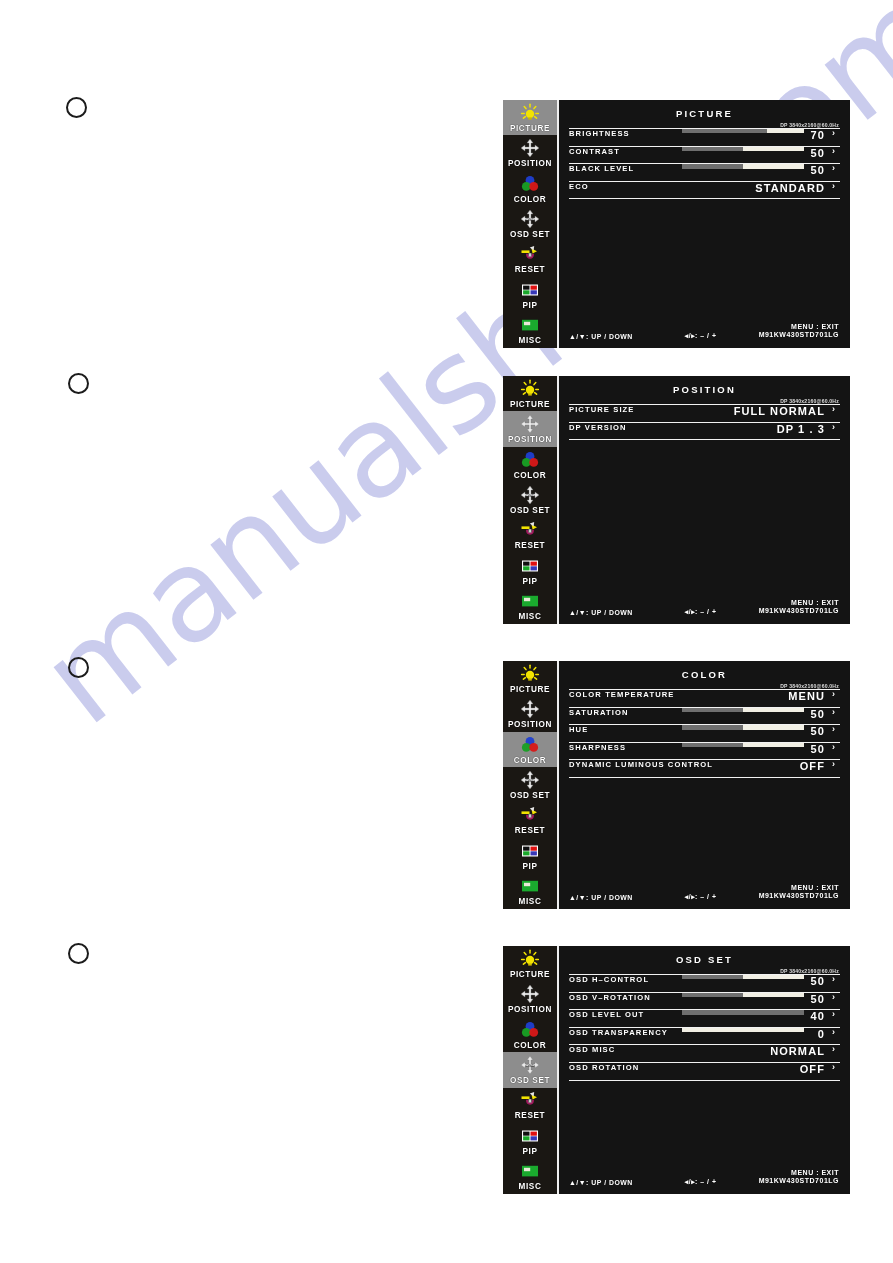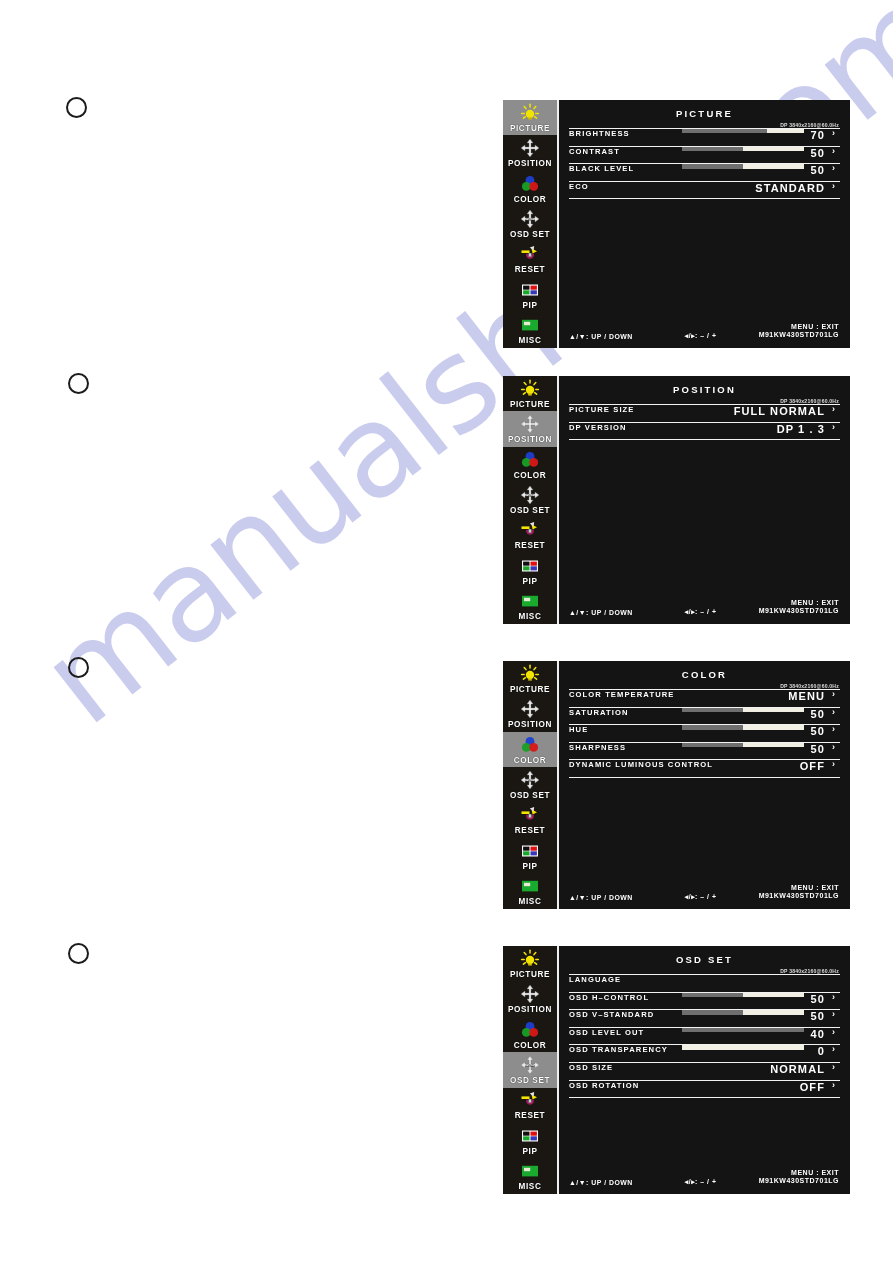--- a/index.html
+++ b/index.html
@@ -673,34 +673,30 @@
             </svg>
           </span>
           <div class="side-label">MISC</div>
         </div>
       </div>
       <div class="osd-body">
         <div class="osd-title">OSD  SET</div>
         <div class="osd-mode">DP  3840x2160@60.0Hz</div>
         <div class="osd-rows">
           <div class="osd-row">
-            <span class="row-label">LANGUAGE</span>
-            <span class="row-spacer"></span>
-          </div>
-          <div class="osd-row">
             <span class="row-label">OSD  H–CONTROL</span>
             <span class="row-spacer"></span>
             <span class="row-slider">
               <span class="fill" style="width: 50%;"></span>
             </span>
             <span class="row-value">50</span>
             <span class="row-chevron">›</span>
           </div>
           <div class="osd-row">
-            <span class="row-label">OSD  V–STANDARD</span>
+            <span class="row-label">OSD  V–ROTATION</span>
             <span class="row-spacer"></span>
             <span class="row-slider">
               <span class="fill" style="width: 50%;"></span>
             </span>
             <span class="row-value">50</span>
             <span class="row-chevron">›</span>
           </div>
           <div class="osd-row">
             <span class="row-label">OSD  LEVEL  OUT</span>
             <span class="row-spacer"></span>
@@ -713,21 +709,21 @@
           <div class="osd-row">
             <span class="row-label">OSD   TRANSPARENCY</span>
             <span class="row-spacer"></span>
             <span class="row-slider">
               <span class="fill" style="width: 0%;"></span>
             </span>
             <span class="row-value">0</span>
             <span class="row-chevron">›</span>
           </div>
           <div class="osd-row">
-            <span class="row-label">OSD  SIZE</span>
+            <span class="row-label">OSD  MISC</span>
             <span class="row-spacer"></span>
             <span class="row-value">NORMAL</span>
             <span class="row-chevron">›</span>
           </div>
           <div class="osd-row">
             <span class="row-label">OSD  ROTATION</span>
             <span class="row-spacer"></span>
             <span class="row-value">OFF</span>
             <span class="row-chevron">›</span>
           </div>

